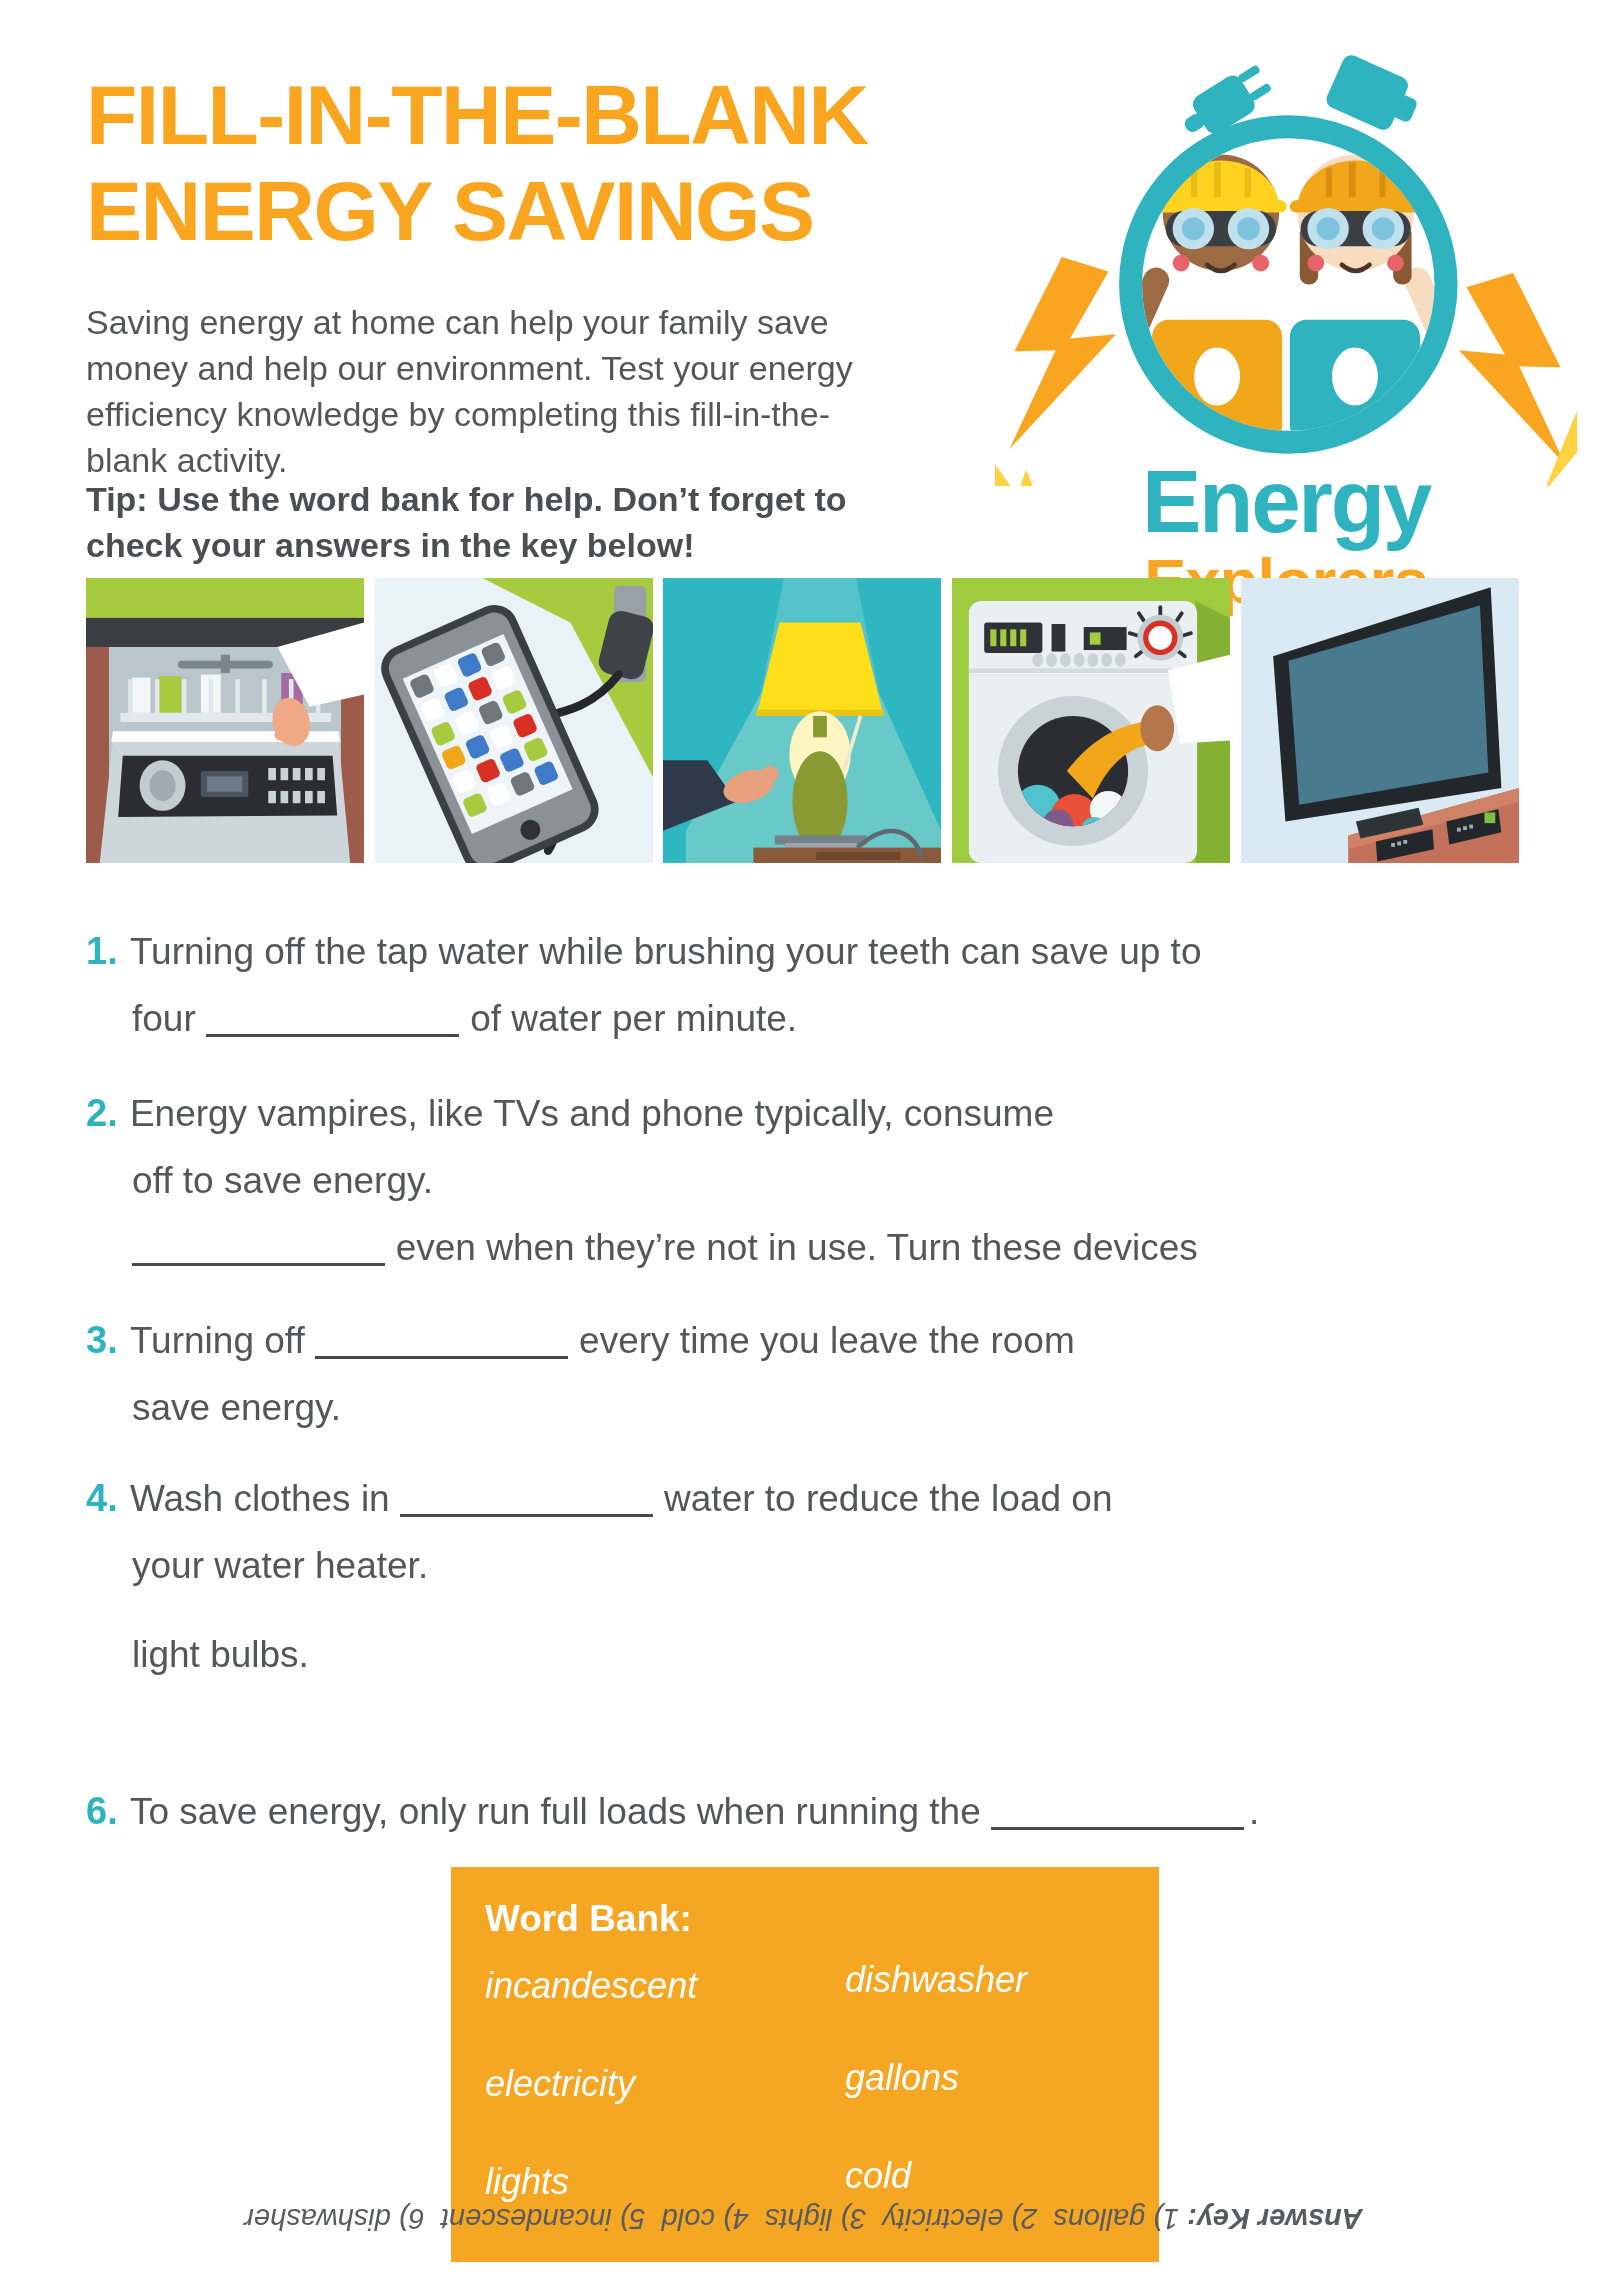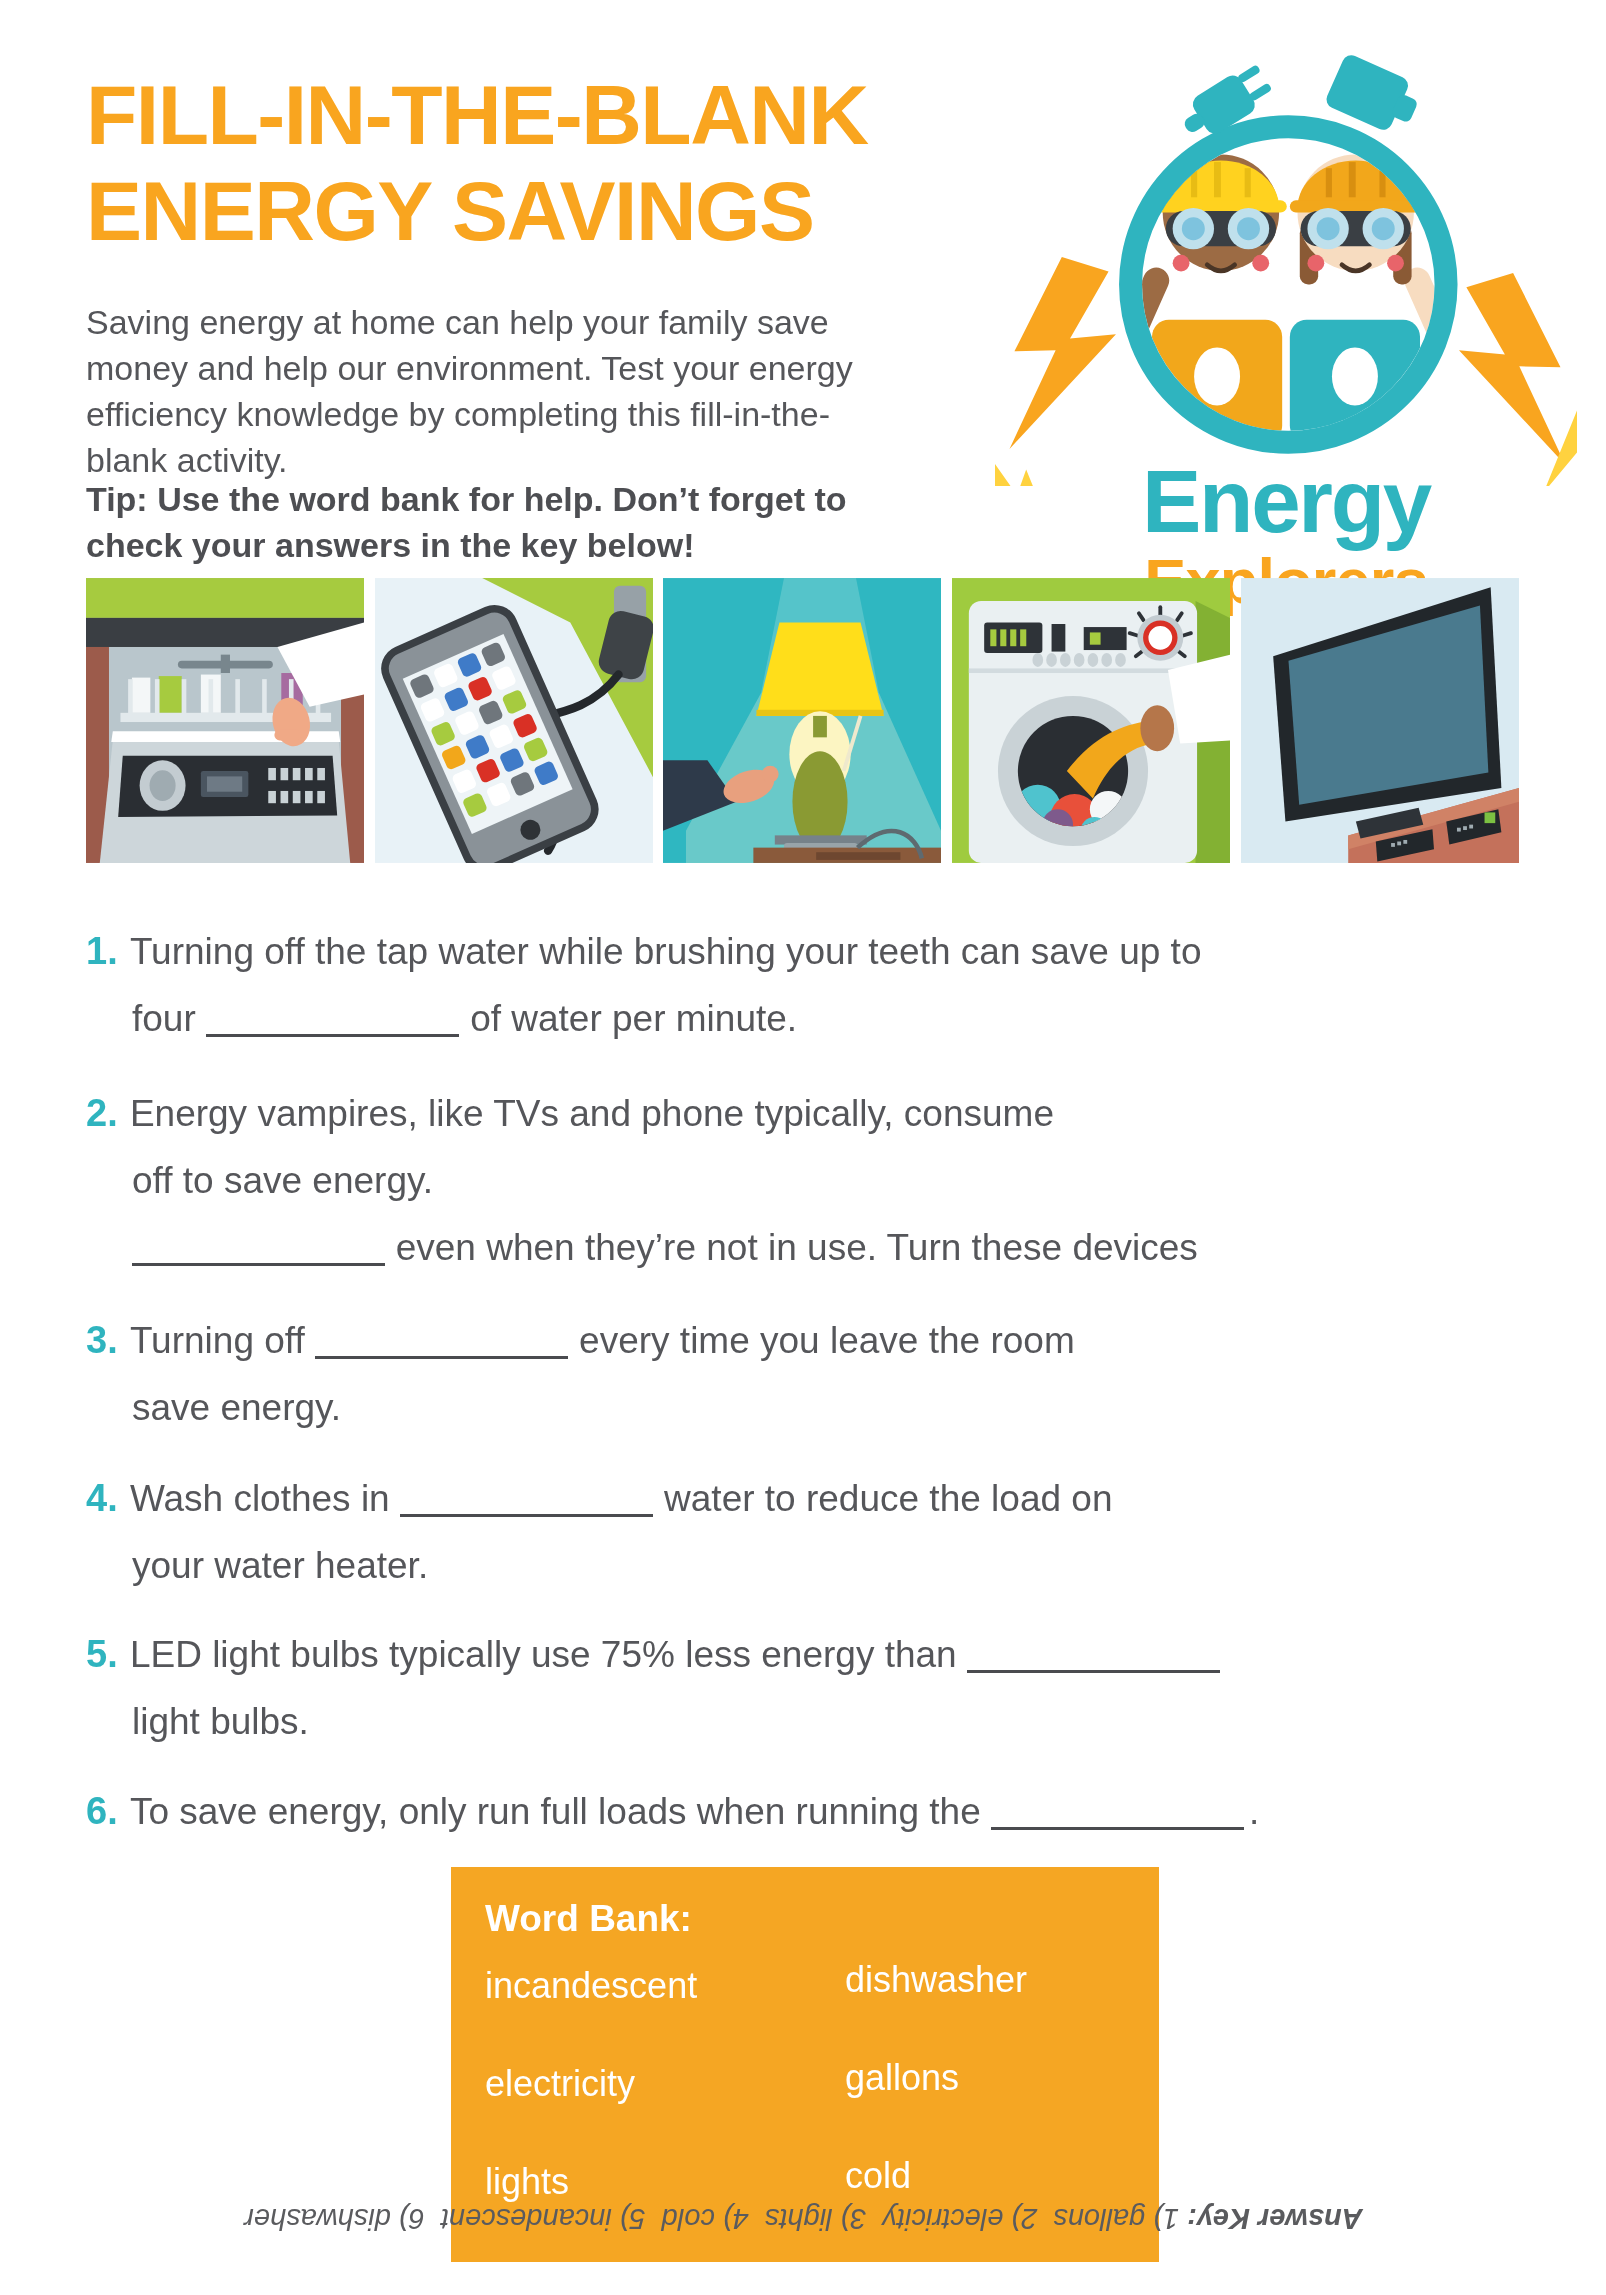--- a/index.html
+++ b/index.html
@@ -33,21 +33,21 @@
   .qline2{padding-left:46px;}
   .blank{
     display:inline-block;width:253px;height:23px;
     border-bottom:3.8px solid #4A4B4F;vertical-align:-6.1px;margin:0 10.7px;
   }
   .blank.start{margin-left:0;}
   .blank.tight{margin-right:4.6px;}
   
   .wordbank{left:451px;top:1867px;width:708px;height:395px;background:#F5A623;color:#ffffff;}
   .wb-header{position:absolute;left:34px;top:31px;font-size:37px;font-weight:bold;}
-  .wb-item{position:absolute;font-size:36px;}
+  .wb-item{position:absolute;font-size:36px;font-style:italic;}
   .wb-c1{left:34px;}
   .wb-c2{left:394px;}
   .wb-r1{top:98px;}
   .wb-r2{top:196px;}
   .wb-r3{top:294px;}
   .wb-c2.wb-r1{top:92px;}
   .wb-c2.wb-r2{top:190px;}
   .wb-c2.wb-r3{top:288px;}
   
   .answerkey{
@@ -339,21 +339,20 @@
   <div><span class="qnum">3.</span><span>Turning off</span><span class="blank"></span><span>every time you leave the room</span></div>
   <div class="qline2">save energy.</div>
 </div>
 
 <div class="abs q" style="top:1465px;">
   <div><span class="qnum">4.</span><span>Wash clothes in</span><span class="blank"></span><span>water to reduce the load on</span></div>
   <div class="qline2">your water heater.</div>
 </div>
 
 <div class="abs q" style="top:1621px;">
-  <div><span class="qnum">5.</span><span>LED light bulbs typically use 75% less energy than</span><span class="blank"></span></div>
   <div class="qline2">light bulbs.</div>
 </div>
 
 <div class="abs q" style="top:1778px;">
   <div><span class="qnum">6.</span><span>To save energy, only run full loads when running the</span><span class="blank tight"></span><span>.</span></div>
 </div>
 
 <div class="abs wordbank">
   <div class="wb-header">Word Bank:</div>
   <div class="wb-item wb-c1 wb-r1">incandescent</div>

